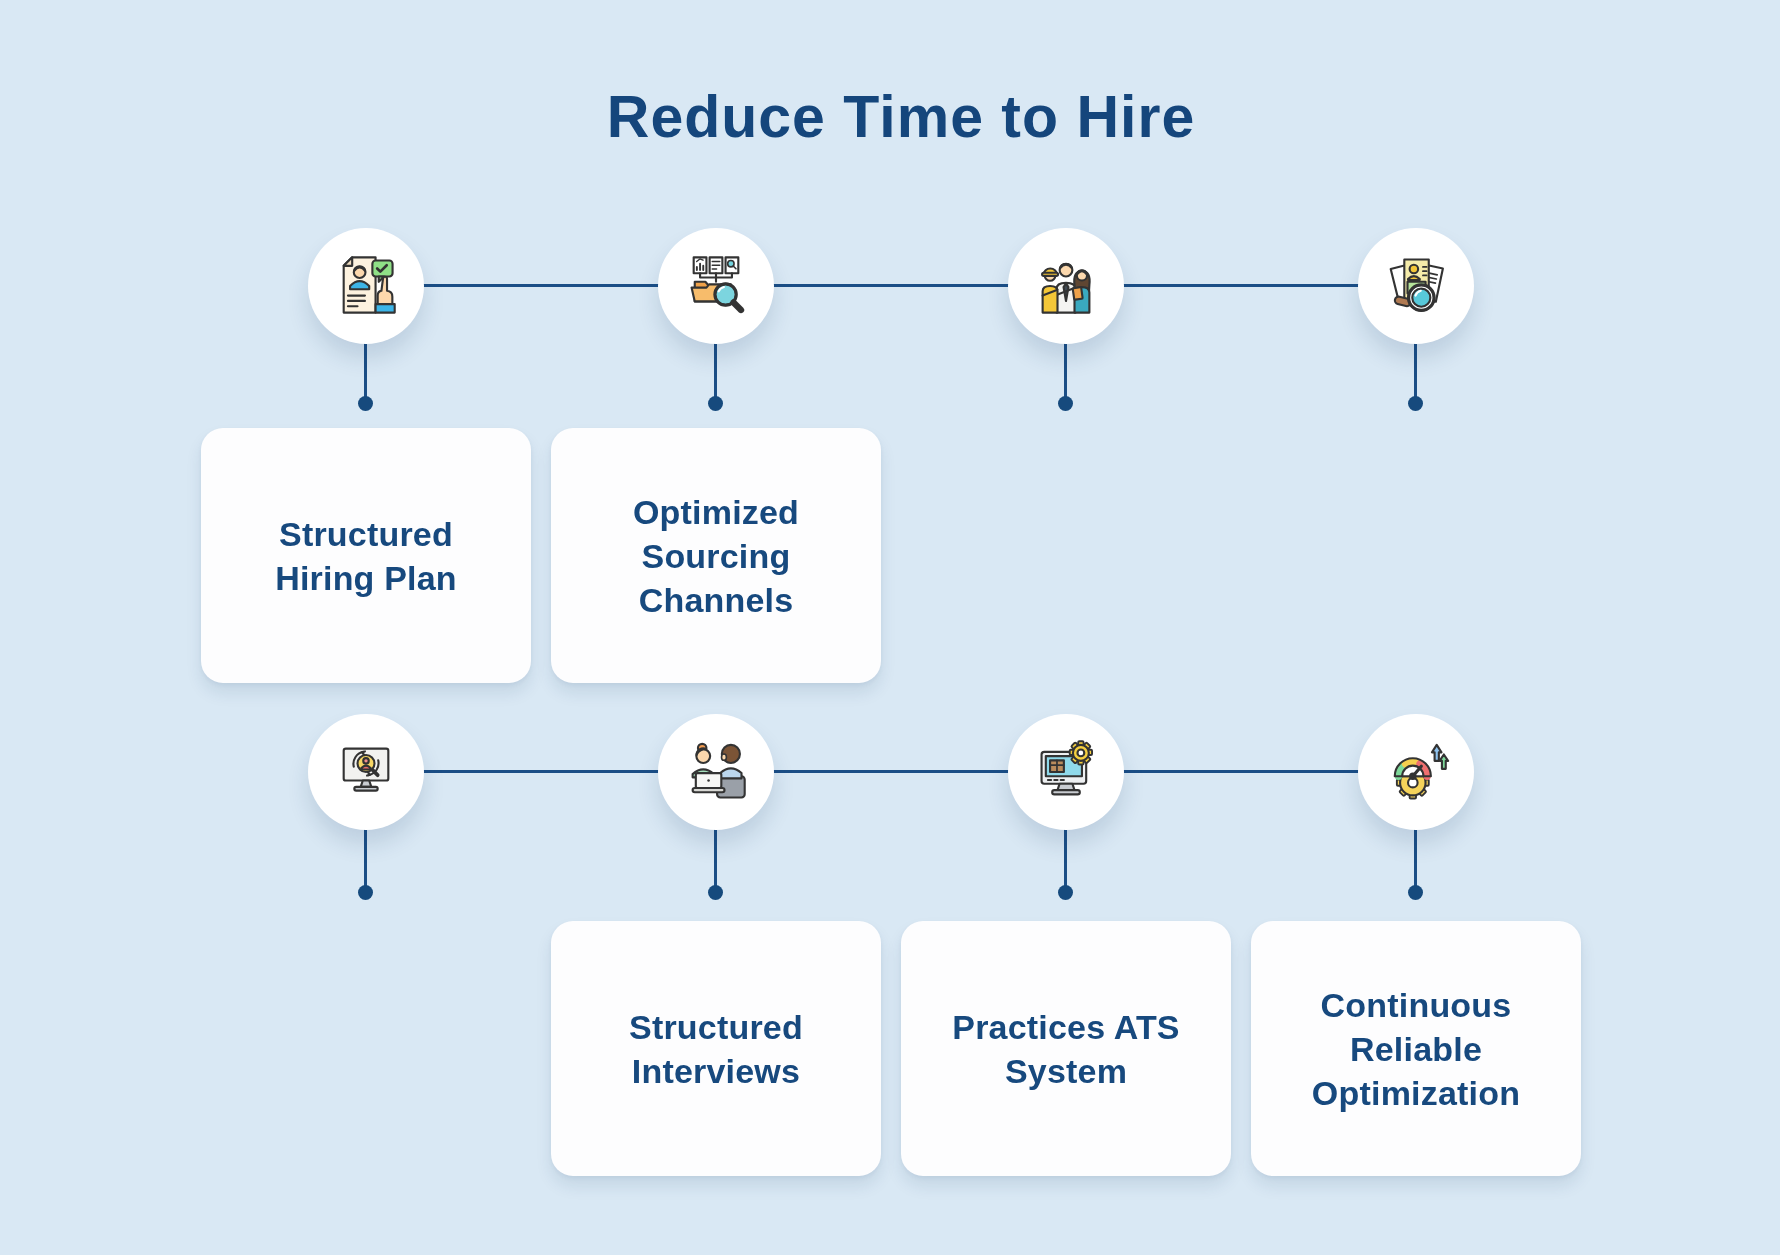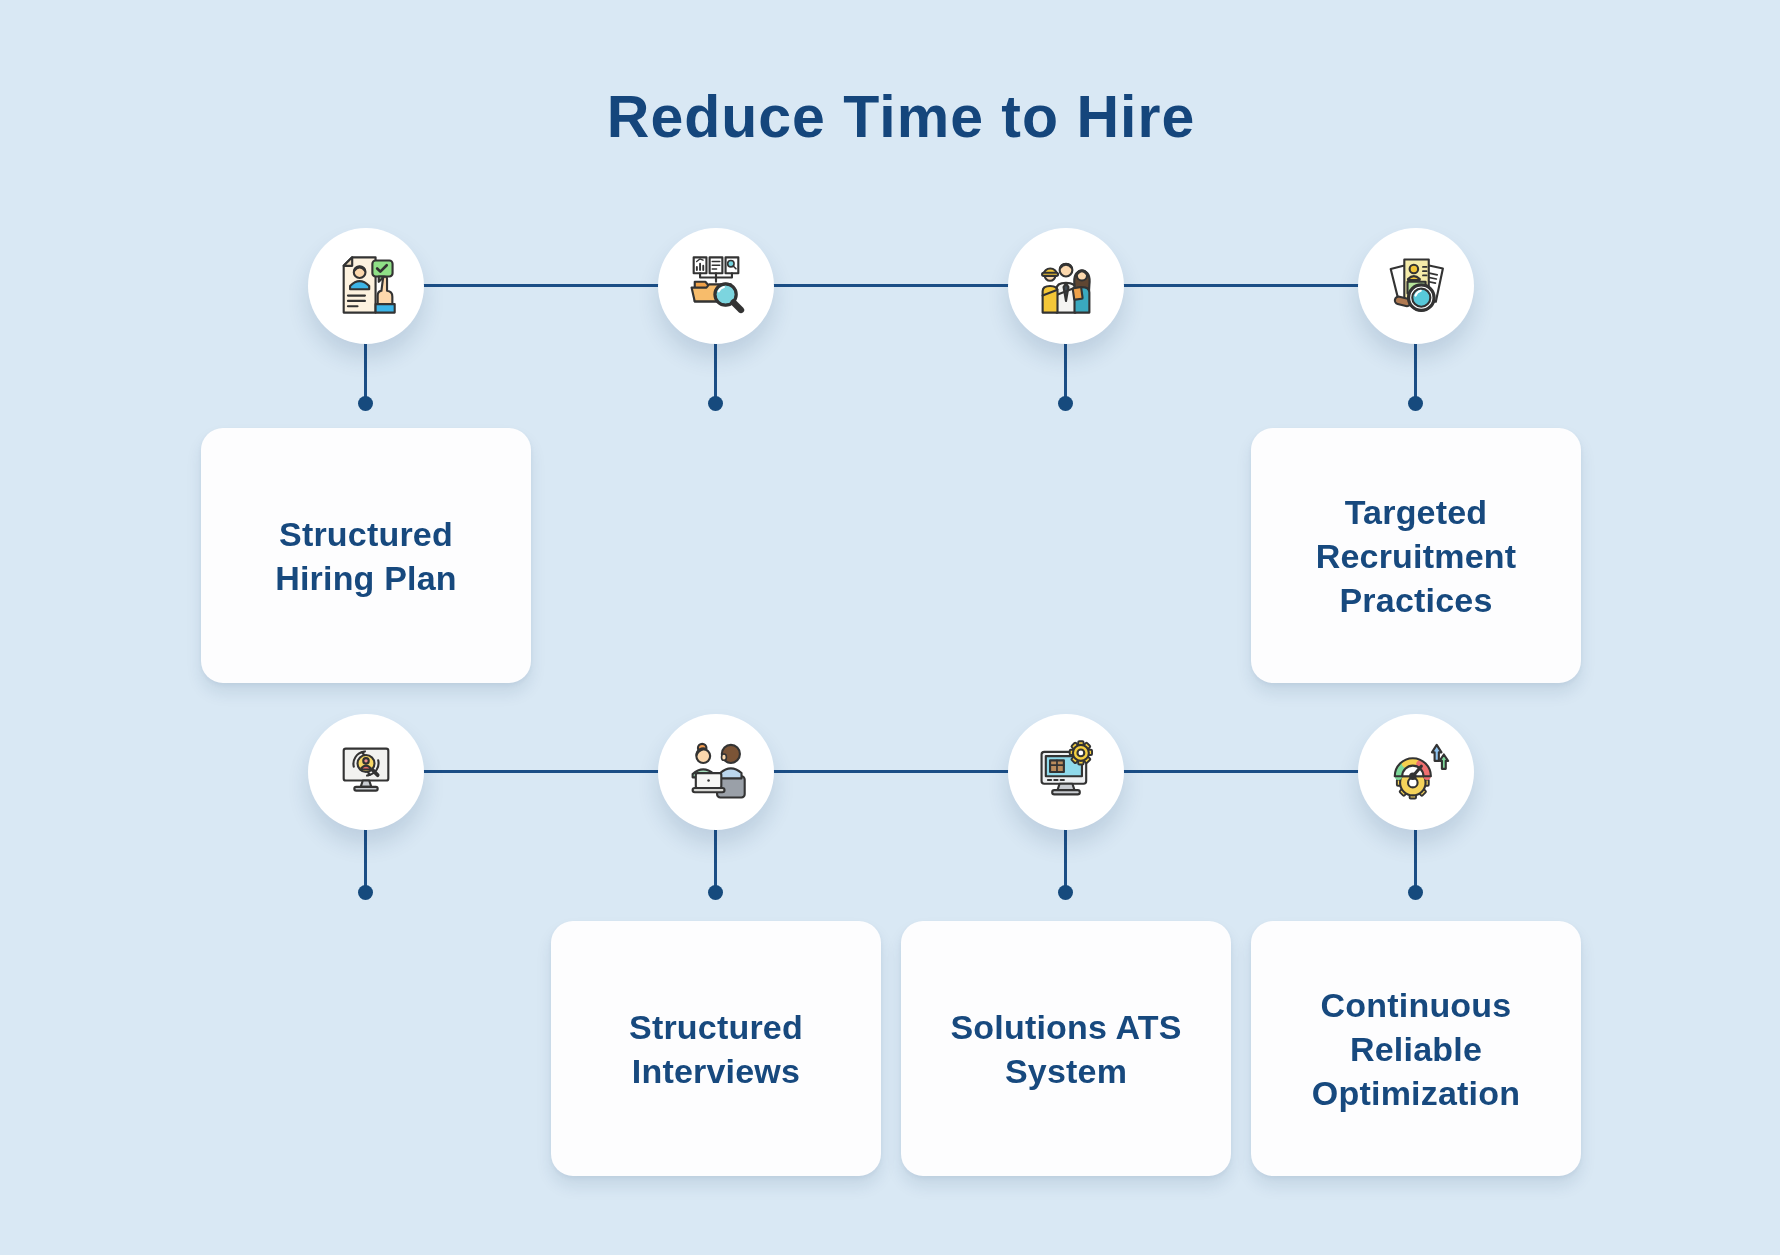--- a/index.html
+++ b/index.html
@@ -98,20 +98,25 @@
         <path d="M48.2 13.2 l2.6 2.6" stroke-width="1.5"></path>
         <path d="M17 20 v4 h30 v-4 M32 20 v8" fill="none"></path>
         <path d="M12 28 h10 l3 3.5 h17 v15 H12 Z" fill="#efa149"></path>
         <path d="M9 33.5 h14 l2.5 -3 H46 l-4 16 H12 Z" fill="#f7bc6b"></path>
         <circle cx="41" cy="40" r="10" fill="#7cd5df"></circle>
         <path d="M34.5 37 a7.5 7.5 0 0 1 5 -4" stroke="#ffffff" stroke-width="2" fill="none"></path>
         <circle cx="41" cy="40" r="10" fill="none" stroke-width="3"></circle>
         <path d="M48.5 47.5 l7 7" stroke-width="6"></path>
       </g>
     </svg>
+  </div>
+  <div class="card r1 c2">
+    <div class="card-label">Optimized
+Sourcing
+Channels</div>
   </div>
 
   <div class="stem r1 c3"></div>
   <div class="dot r1 c3"></div>
   <div class="circle r1 c3">
     <svg viewBox="0 0 64 64">
       <g class="icon-stroke">
         <circle cx="32" cy="17" r="6" fill="#fcd8ad"></circle>
         <path d="M26.3 15.5 a6 6 0 0 1 11.4 0 q-2.8 -3.6 -5.7 -3.6 t-5.7 3.6 Z" fill="#5f4632"></path>
         <path d="M23 57 v-22 q0 -6 9 -6 t9 6 v22 Z" fill="#f4f4f2"></path>
@@ -148,25 +153,20 @@
         <path d="M24.5 25.5 q5.5 -5.5 11 0 v0.8 h-11 Z" fill="#f4c738"></path>
         <path d="M38.5 14 h3.5 M38.5 18 h3.5 M38.5 22 h3.5" stroke-width="1.6"></path>
         <rect x="24" y="28" width="17" height="11" fill="#b5e49b"></rect>
         <rect x="12" y="43" width="15" height="7" rx="3.5" fill="#b07a52" transform="rotate(14 19.5 46.5)"></rect>
         <circle cx="37" cy="43" r="12" fill="#ffffff"></circle>
         <circle cx="37" cy="43" r="8.5" fill="#58c9da"></circle>
         <path d="M31.5 41 a7 7 0 0 1 5 -4.5" stroke="#ffffff" stroke-width="2" fill="none"></path>
         <circle cx="37" cy="43" r="12" fill="none" stroke-width="3"></circle>
       </g>
     </svg>
-  </div>
-  <div class="card r1 c4">
-    <div class="card-label">Targeted
-Recruitment
-Practices</div>
   </div>
 
   <div class="stem r2 c1"></div>
   <div class="dot r2 c1"></div>
   <div class="circle r2 c1">
     <svg viewBox="0 0 64 64">
       <g class="icon-stroke">
         <rect x="11" y="10" width="42" height="30" rx="2" fill="#f2f2f0"></rect>
         <circle cx="32" cy="24" r="8" fill="#f7d765"></circle>
         <circle cx="32" cy="21.5" r="2.6" fill="#ef8d8d"></circle>
@@ -229,21 +229,21 @@
           </g>
           <circle cx="46" cy="14" r="7.5" fill="#f5cf3f"></circle>
           <circle cx="46" cy="14" r="3.2" fill="#ffffff"></circle>
         </g>
         <path d="M26 43 l-2 6 h16 l-2 -6 Z" fill="#c9ccd1"></path>
         <rect x="19" y="49" width="26" height="4" rx="2" fill="#c9ccd1"></rect>
       </g>
     </svg>
   </div>
   <div class="card r2 c3">
-    <div class="card-label">Solutions ATS
+    <div class="card-label">Practices ATS
 System</div>
   </div>
 
   <div class="stem r2 c4"></div>
   <div class="dot r2 c4"></div>
   <div class="circle r2 c4">
     <svg viewBox="0 0 64 64">
       <g class="icon-stroke">
         <g fill="#f5d35a" stroke-width="1.8">
           <rect x="26" y="27" width="6" height="6" rx="1"></rect>

